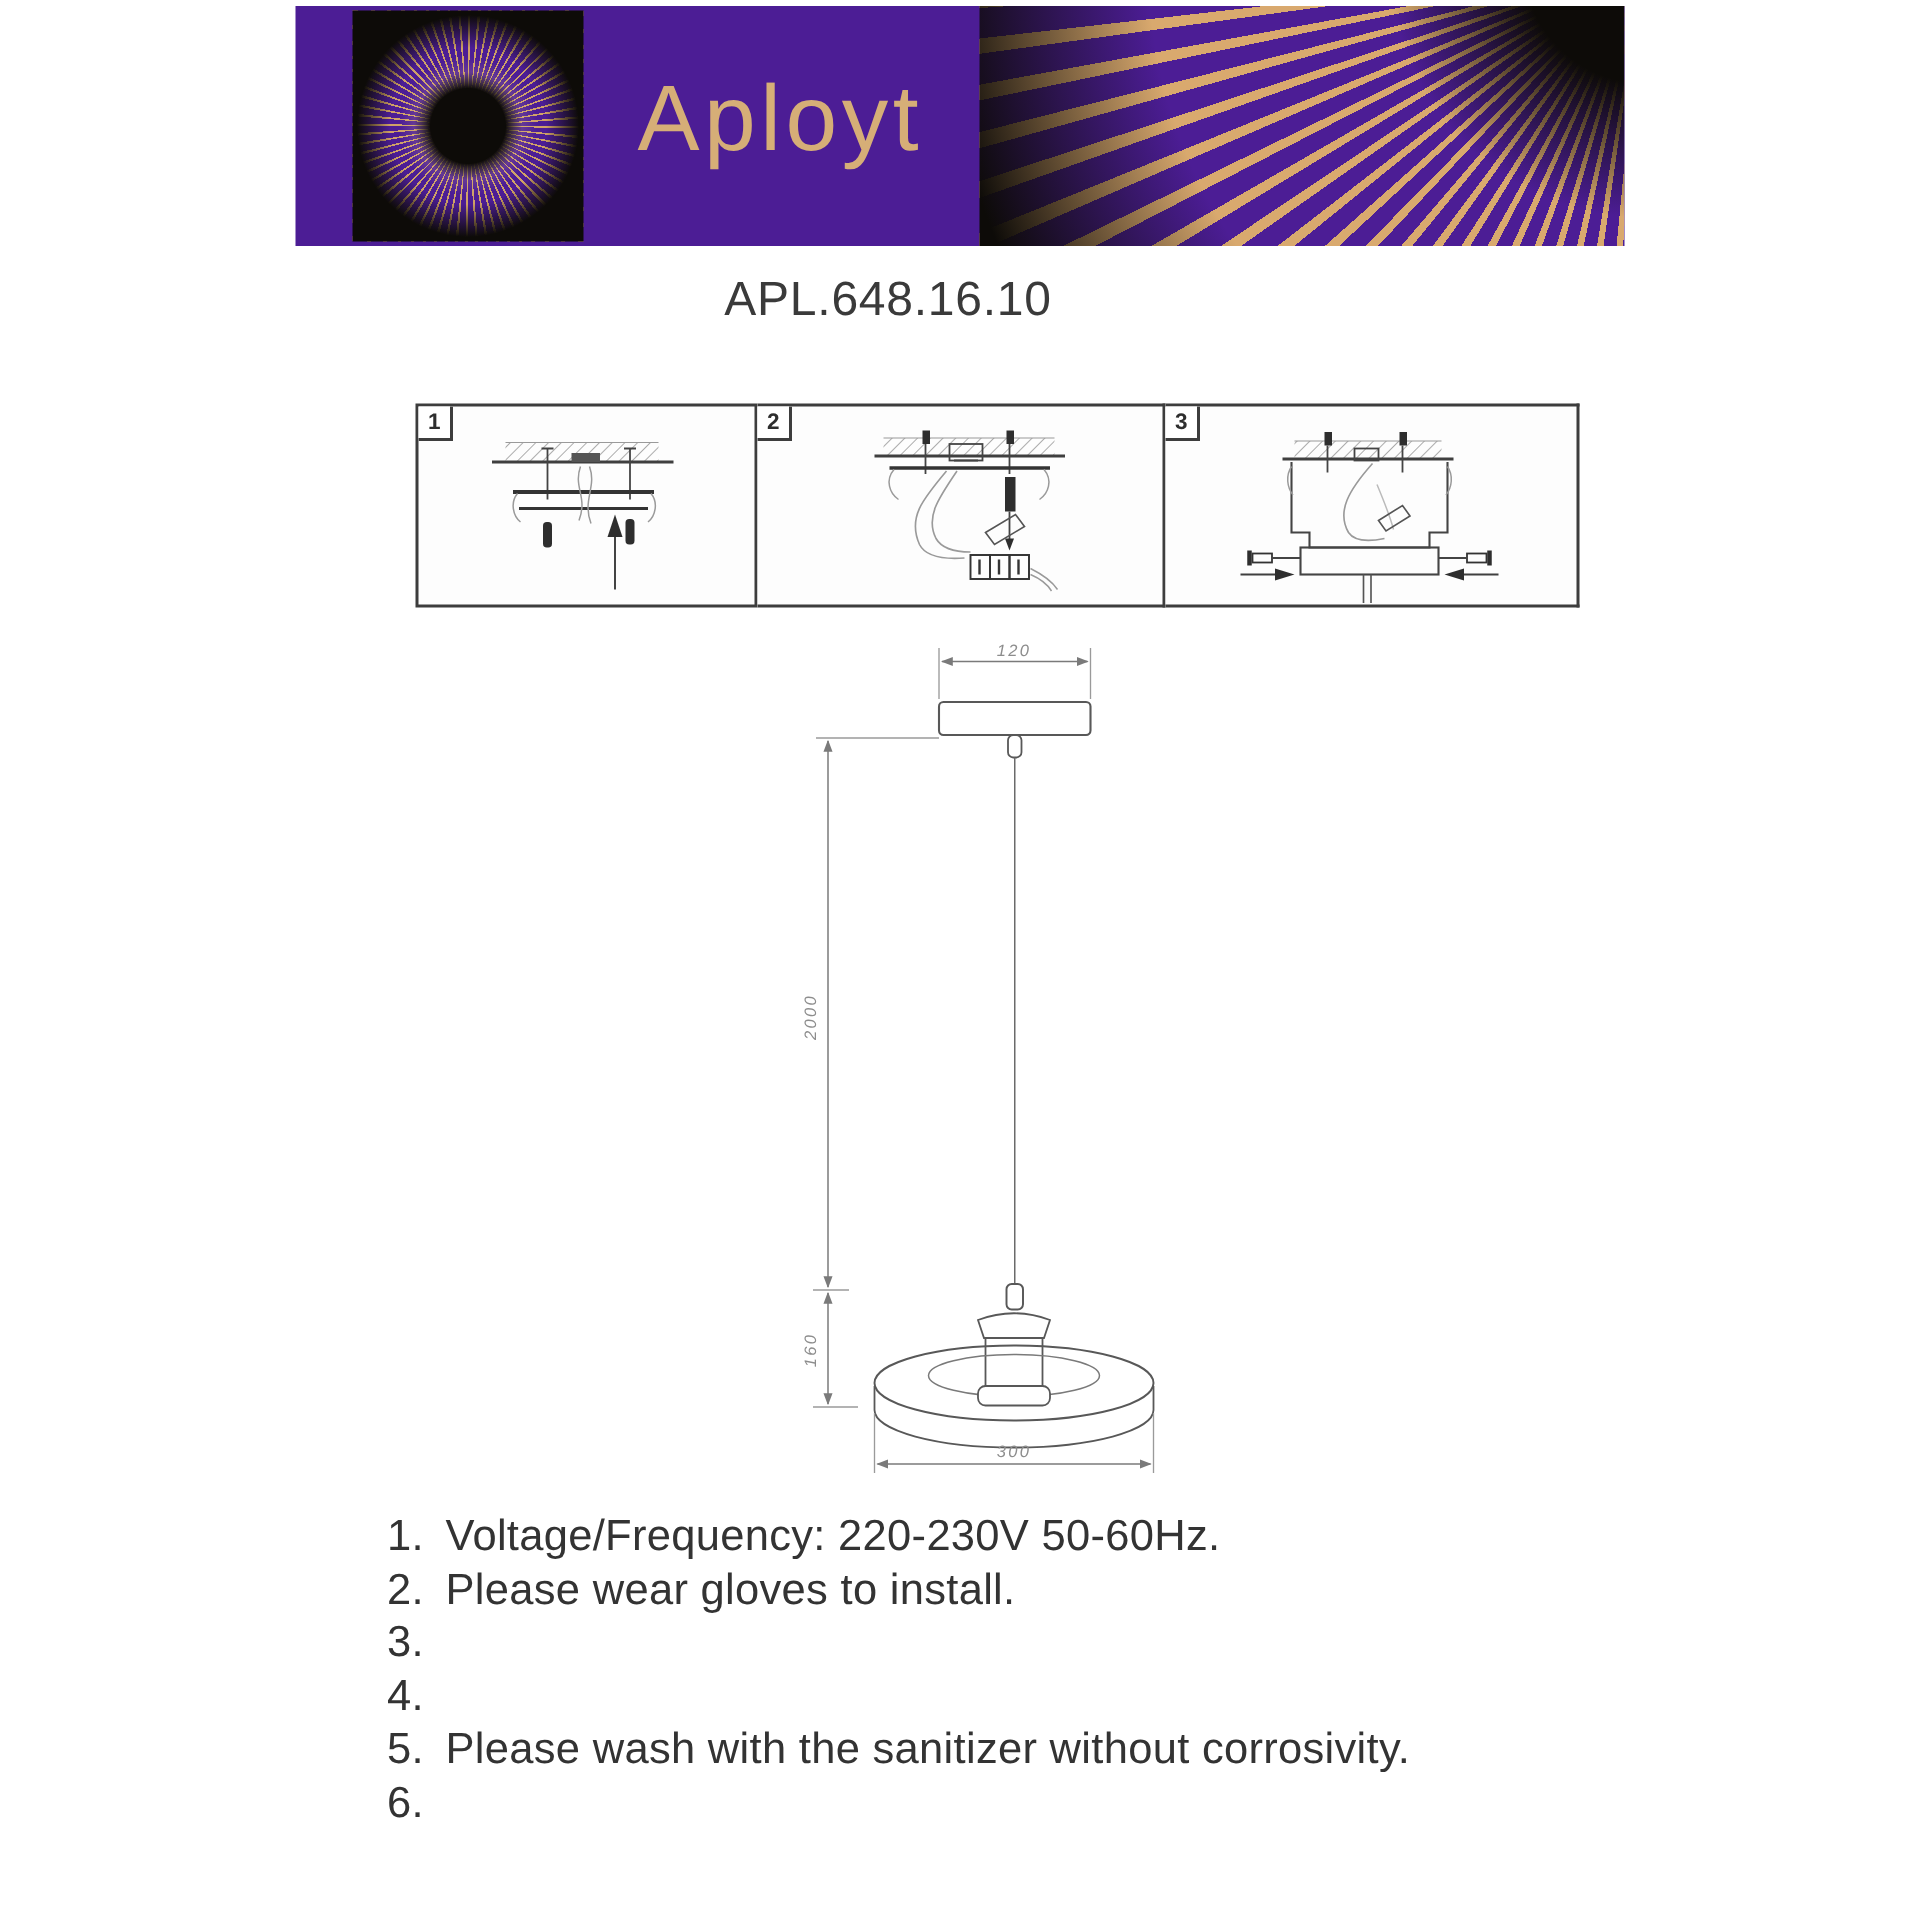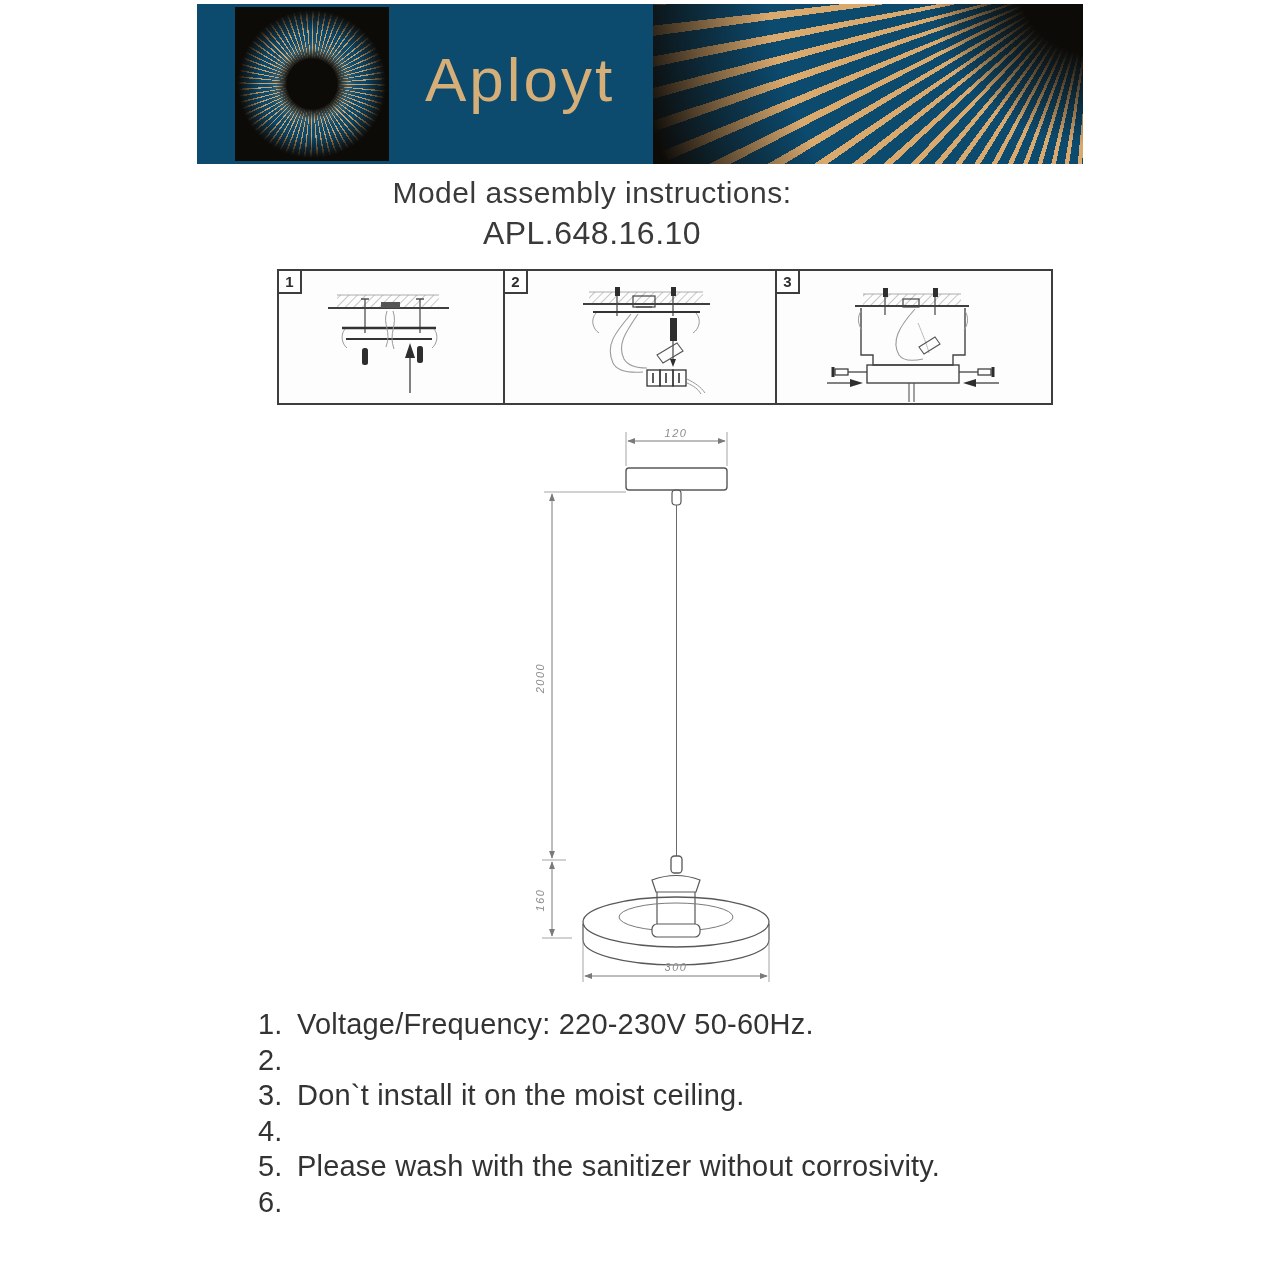--- a/index.html
+++ b/index.html
@@ -11,21 +11,21 @@
     height: 1280px;
     background: #ffffff;
     overflow: hidden;
   }
 
   
   .banner {
     position: absolute;
     left: 197px; top: 4px;
     width: 886px; height: 160px;
-    background: #0c4a6e;
+    background: #4c1d95;
     overflow: hidden;
   }
   .starburst {
     position: absolute;
     left: 38px; top: 3px;
     width: 154px; height: 154px;
     background:
       radial-gradient(circle at 50% 50%, #0d0b08 0 25px, rgba(13,11,8,0) 36px),
       radial-gradient(circle at 50% 50%, rgba(244,214,160,0.45) 24px, rgba(244,214,160,0.18) 34px, rgba(13,11,8,0) 46px),
       radial-gradient(circle at 50% 50%, rgba(13,11,8,0) 0 52px, #0d0b08 74px),
@@ -127,21 +127,20 @@
 
 <div class="page">
 
   <div class="banner">
     <div class="starburst"></div>
     <div class="rays"></div>
     <div class="brand">Aployt</div>
   </div>
 
   <div class="title-block">
-    <div class="title-heading">Model assembly instructions:</div>
     <div class="title-model">APL.648.16.10</div>
   </div>
 
   <div class="panels">
 
     <div class="panel panel-1">
       <div class="badge">1</div>
       <svg width="224" height="132" viewBox="0 0 224 132">
         <defs>
           <pattern id="h1" width="6" height="8" patternUnits="userSpaceOnUse" patternTransform="rotate(45)">
@@ -289,24 +288,24 @@
     <text class="dim-label" x="176" y="543" text-anchor="middle">300</text>
   </svg>
 
   <div class="instructions">
     <div class="instr-row">
       <span class="instr-num">1.</span>
       <span class="instr-text">Voltage/Frequency: 220-230V 50-60Hz.</span>
     </div>
     <div class="instr-row">
       <span class="instr-num">2.</span>
+      <span class="instr-text">Please wear gloves to install.</span>
     </div>
     <div class="instr-row">
       <span class="instr-num">3.</span>
-      <span class="instr-text">Don`t install it on the moist ceiling.</span>
     </div>
     <div class="instr-row">
       <span class="instr-num">4.</span>
     </div>
     <div class="instr-row">
       <span class="instr-num">5.</span>
       <span class="instr-text">Please wash with the sanitizer without corrosivity.</span>
     </div>
     <div class="instr-row">
       <span class="instr-num">6.</span>

